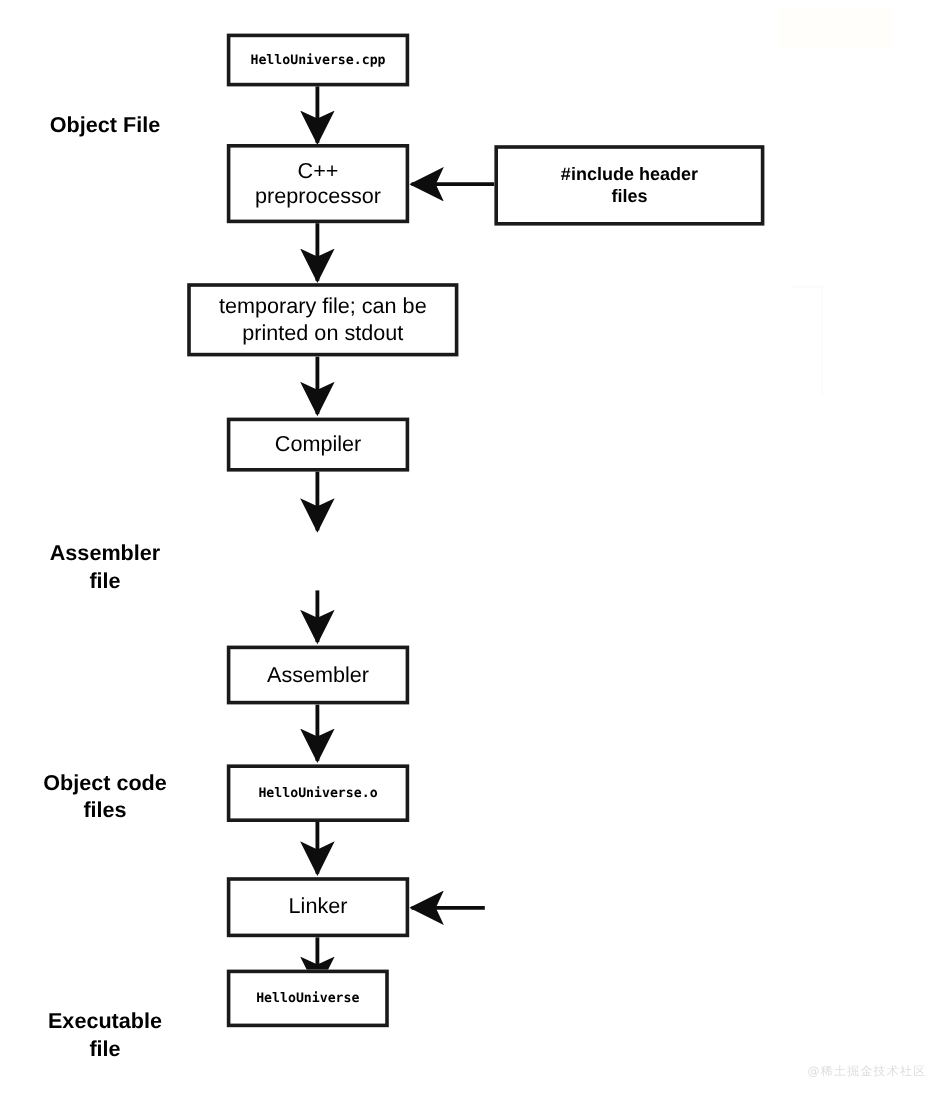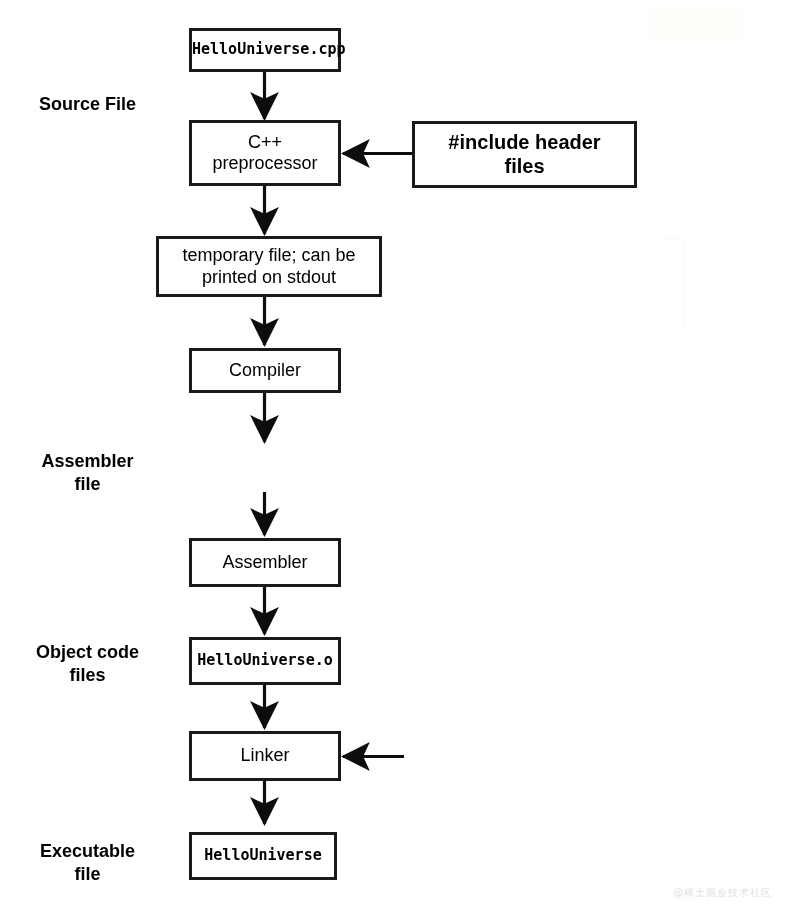--- a/index.html
+++ b/index.html
@@ -28,32 +28,32 @@
     line-height: 1.18;
   }
   .node .txt {
     display: block;
     width: 100%;
     white-space: pre-line;
   }
   .mono {
     font-family: "DejaVu Sans Mono", "Liberation Mono", monospace;
     font-weight: bold;
-    font-size: 15px;
+    font-size: 11px;
     letter-spacing: 0px;
   }
   .sans {
     font-family: "Liberation Sans", sans-serif;
     font-weight: normal;
     font-size: 18px;
   }
   .sans-bold {
     font-family: "Liberation Sans", sans-serif;
     font-weight: bold;
-    font-size: 20px;
+    font-size: 15px;
   }
   .side-label {
     position: absolute;
     font-family: "Liberation Sans", sans-serif;
     font-weight: bold;
     font-size: 18px;
     color: #000000;
     text-align: center;
     line-height: 1.3;
     white-space: pre-line;
@@ -111,21 +111,21 @@
       <line x1="264.5" y1="392" x2="264.5" y2="442"></line>
       <line x1="264.5" y1="492" x2="264.5" y2="535"></line>
       <line x1="264.5" y1="587" x2="264.5" y2="634"></line>
       <line x1="264.5" y1="685" x2="264.5" y2="728"></line>
       <line x1="264.5" y1="781" x2="264.5" y2="824"></line>
       <line x1="412" y1="153.5" x2="343" y2="153.5"></line>
       <line x1="404" y1="756.5" x2="343" y2="756.5"></line>
     </g>
   </svg>
 
-  <div class="side-label" style="left:0px; top:93px; width:175px;">Source File</div>
+  <div class="side-label" style="left:0px; top:93px; width:175px;">Object File</div>
 
   <div class="side-label" style="left:0px; top:450px; width:175px;">Assembler
 file</div>
 
   <div class="side-label" style="left:0px; top:641px; width:175px;">Object code
 files</div>
 
   <div class="side-label" style="left:0px; top:840px; width:175px;">Executable
 file</div>
 
@@ -159,19 +159,19 @@
 
   <div class="node" style="left:189px; top:637px; width:152px; height:48px;">
     <span class="txt mono">HelloUniverse.o</span>
   </div>
 
   <div class="node" style="left:189px; top:731px; width:152px; height:50px;">
     <span class="txt sans">Linker</span>
   </div>
 
 
-  <div class="node" style="left:189px; top:832px; width:148px; height:48px;">
+  <div class="node" style="left:189px; top:808px; width:135px; height:48px;">
     <span class="txt mono">HelloUniverse</span>
   </div>
 
   <div class="watermark">@稀土掘金技术社区</div>
 
 </div>
 
 </body></html>

